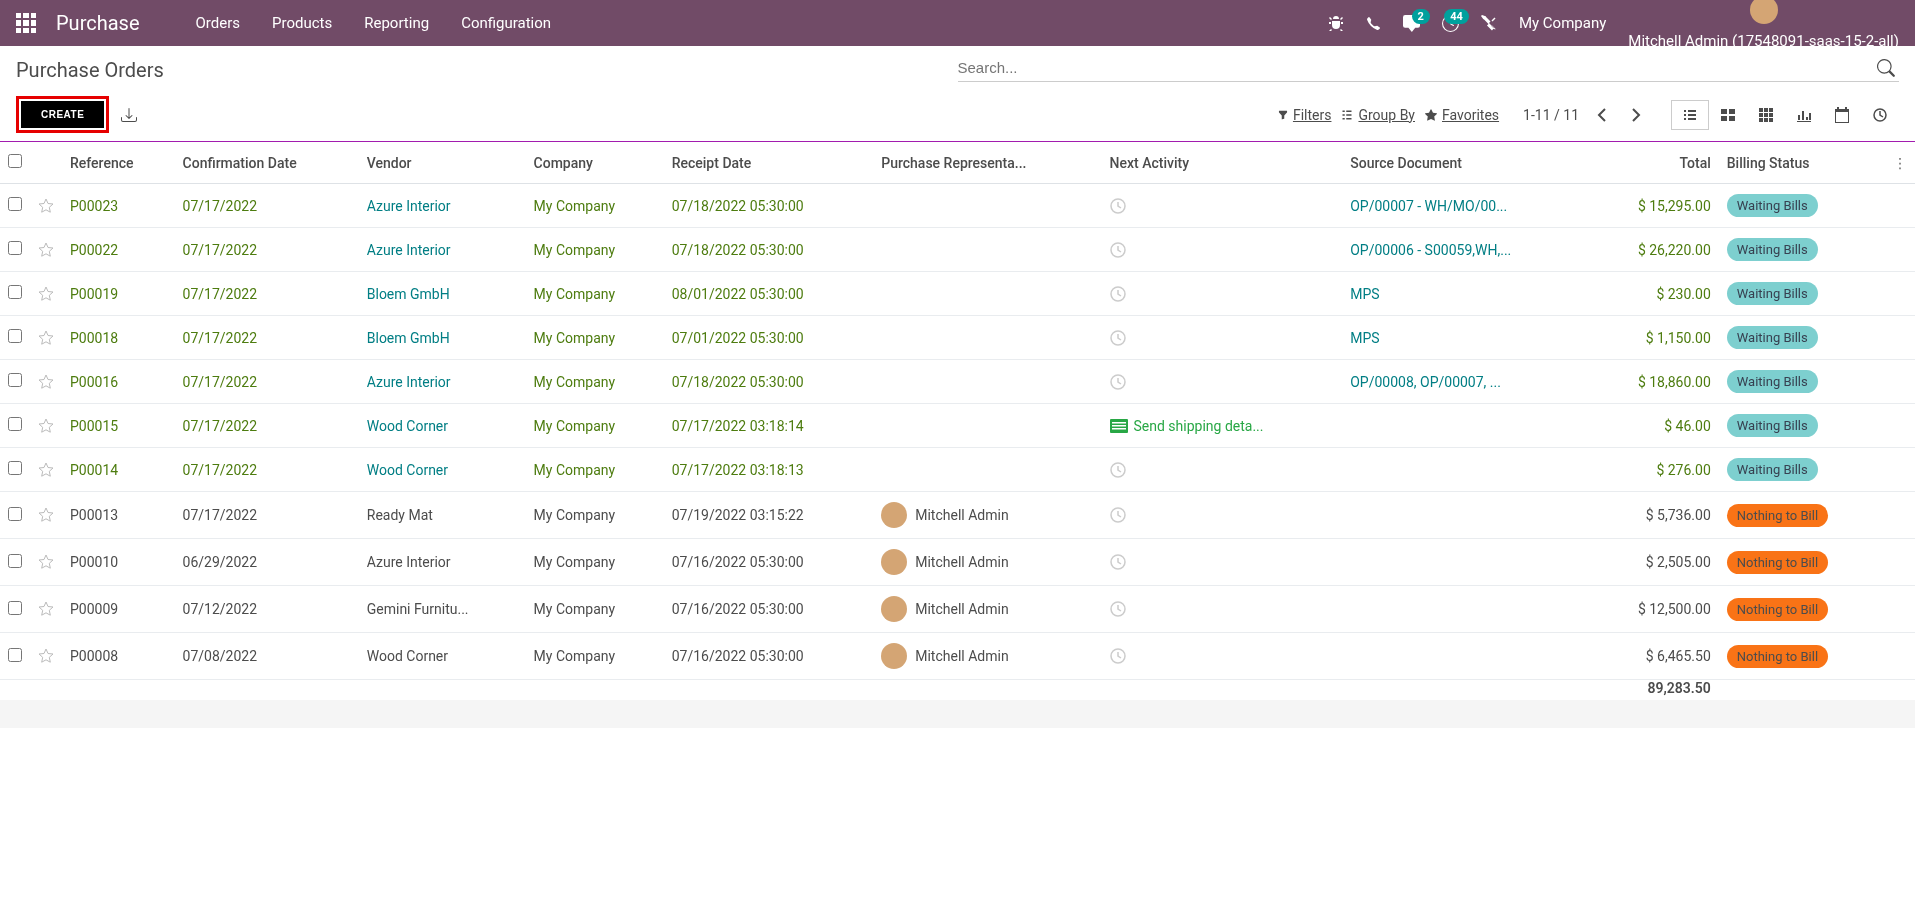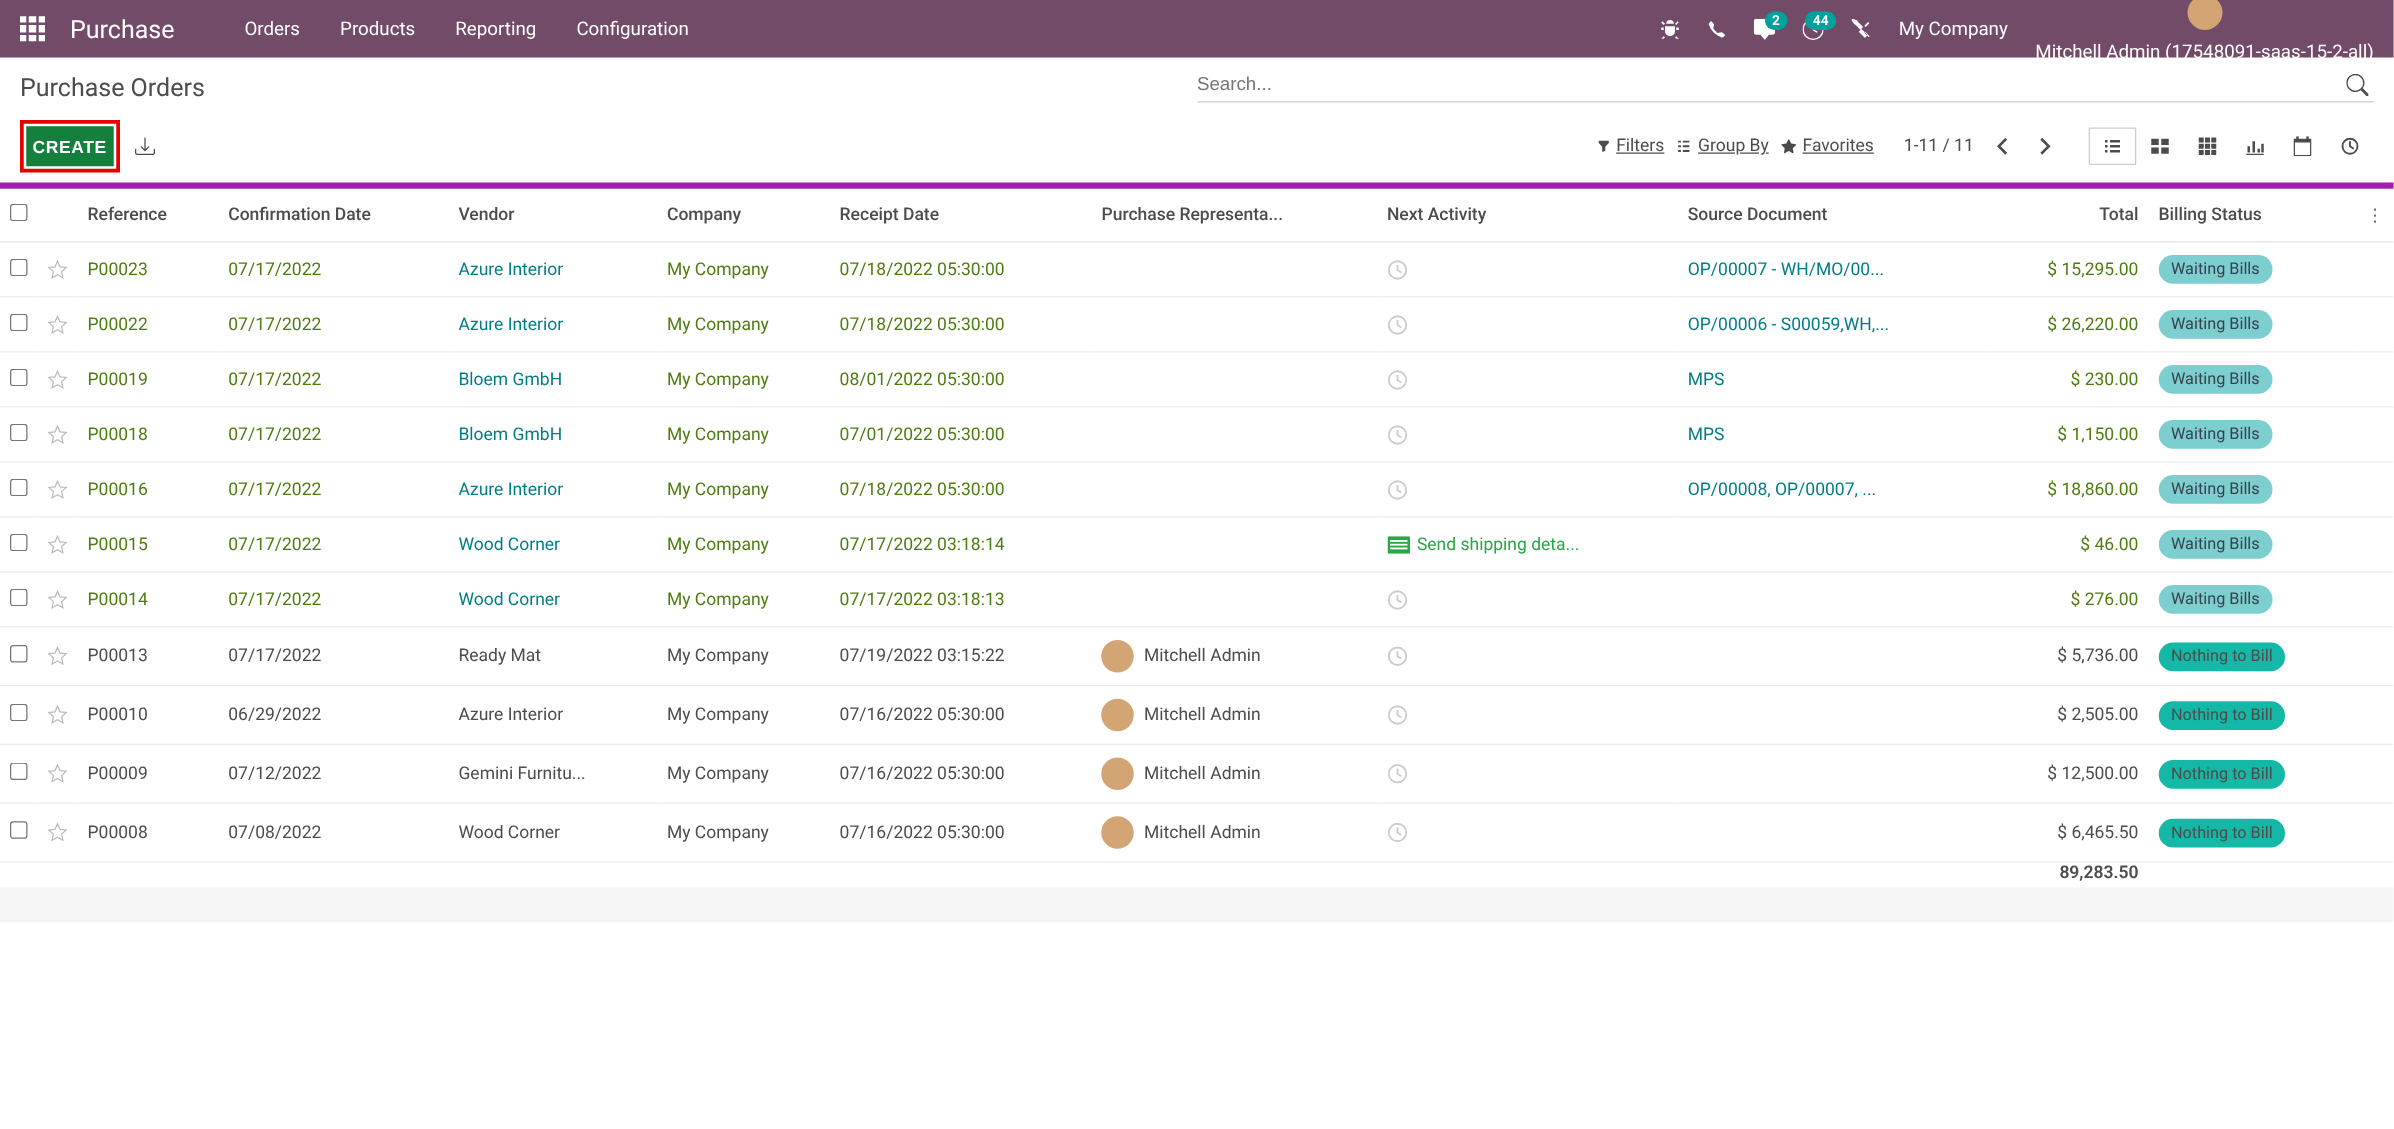--- a/index.html
+++ b/index.html
@@ -22,52 +22,52 @@
   
   .control-panel { padding: 12px 16px 8px; }
   .cp-top { display: flex; align-items: center; justify-content: space-between; }
   .breadcrumb { font-size: 20px; color: #4c4c4c; }
   .search-wrap { width: 50%; display: flex; align-items: center; border-bottom: 1px solid #ccc; padding-bottom: 4px; }
   .search-input { flex: 1; border: none; outline: none; font-size: 15px; color: #666; background: transparent; }
   .search-btn { cursor: pointer; padding: 0 4px; }
   
   .cp-bottom { display: flex; align-items: center; justify-content: space-between; margin-top: 14px; }
   .cp-left { display: flex; align-items: center; gap: 12px; }
-  .btn-create { background: #15803d; color: #fff; border: none; padding: 8px 5px; font-size: 14px; font-weight: 600; cursor: pointer; letter-spacing: 0.5px; }
+  .btn-create { background: #000000; color: #fff; border: none; padding: 8px 20px; font-size: 10px; font-weight: 600; cursor: pointer; letter-spacing: 0.5px; }
   .highlight-box { border: 3px solid #e60000; padding: 2px; display: inline-block; }
   .download-icon { cursor: pointer; color: #4c4c4c; }
   
   .cp-right { display: flex; align-items: center; gap: 24px; }
   .search-options { display: flex; gap: 10px; text-decoration: underline; }
   .search-opt { cursor: pointer; color: #4c4c4c; display: flex; align-items: center; gap: 5px; }
   .pager { display: flex; align-items: center; gap: 12px; color: #4c4c4c; }
   .pager-btn { cursor: pointer; padding: 4px 6px; color: #4c4c4c; }
   .view-switcher { display: flex; gap: 0; }
   .view-btn { padding: 6px 10px; cursor: pointer; color: #4c4c4c; border: 1px solid transparent; }
   .view-btn.active { border: 1px solid #ccc; background: #fff; }
 
   
-  .table-wrap { width: 100%; overflow-x: auto; border-top: 5px solid #a21caf; }
+  .table-wrap { width: 100%; overflow-x: auto; border-top: 1px solid #a21caf; }
   table { width: 100%; border-collapse: collapse; }
   thead th { text-align: left; padding: 12px 8px; font-weight: 500; color: #4c4c4c; border-bottom: 1px solid #dee2e6; white-space: nowrap; background: #fff; font-size: 14px; }
   thead th.num { text-align: right; }
   tbody td { padding: 10px 8px; border-bottom: 1px solid #e9ecef; white-space: nowrap; vertical-align: middle; }
   tbody td.num { text-align: right; }
   .checkbox-cell { width: 30px; text-align: center; }
   .star-cell { width: 24px; color: #ccc; cursor: pointer; }
   .link { color: #4d7c0f; cursor: pointer; }
   .link-dark { color: #017e84; cursor: pointer; }
   .text-cell { color: #4c4c4c; }
   .rep-cell { display: flex; align-items: center; gap: 8px; }
   .mini-avatar { width: 26px; height: 26px; border-radius: 50%; background: #d4a574; display: inline-block; flex-shrink: 0; }
   .clock-icon { color: #ccc; }
   .activity-green { color: #28a745; display: flex; align-items: center; gap: 6px; }
   .badge-pill { display: inline-block; padding: 4px 10px; border-radius: 12px; font-size: 13px; }
   .badge-waiting { background: #7dcfcf; color: #374151; }
-  .badge-nothing { background: #14b8a6; color: #4c4c4c; }
+  .badge-nothing { background: #f97316; color: #4c4c4c; }
   .opt-cell { width: 20px; text-align: center; color: #666; cursor: pointer; }
   
   tfoot td { padding: 0 8px; font-weight: 600; text-align: right; }
   
   .spacer-bottom { height: 28px; background: #f5f5f5; margin-top: 4px; }
   
   input[type=checkbox] { width: 14px; height: 14px; cursor: pointer; }
   
   svg { display: block; }
 </style>

